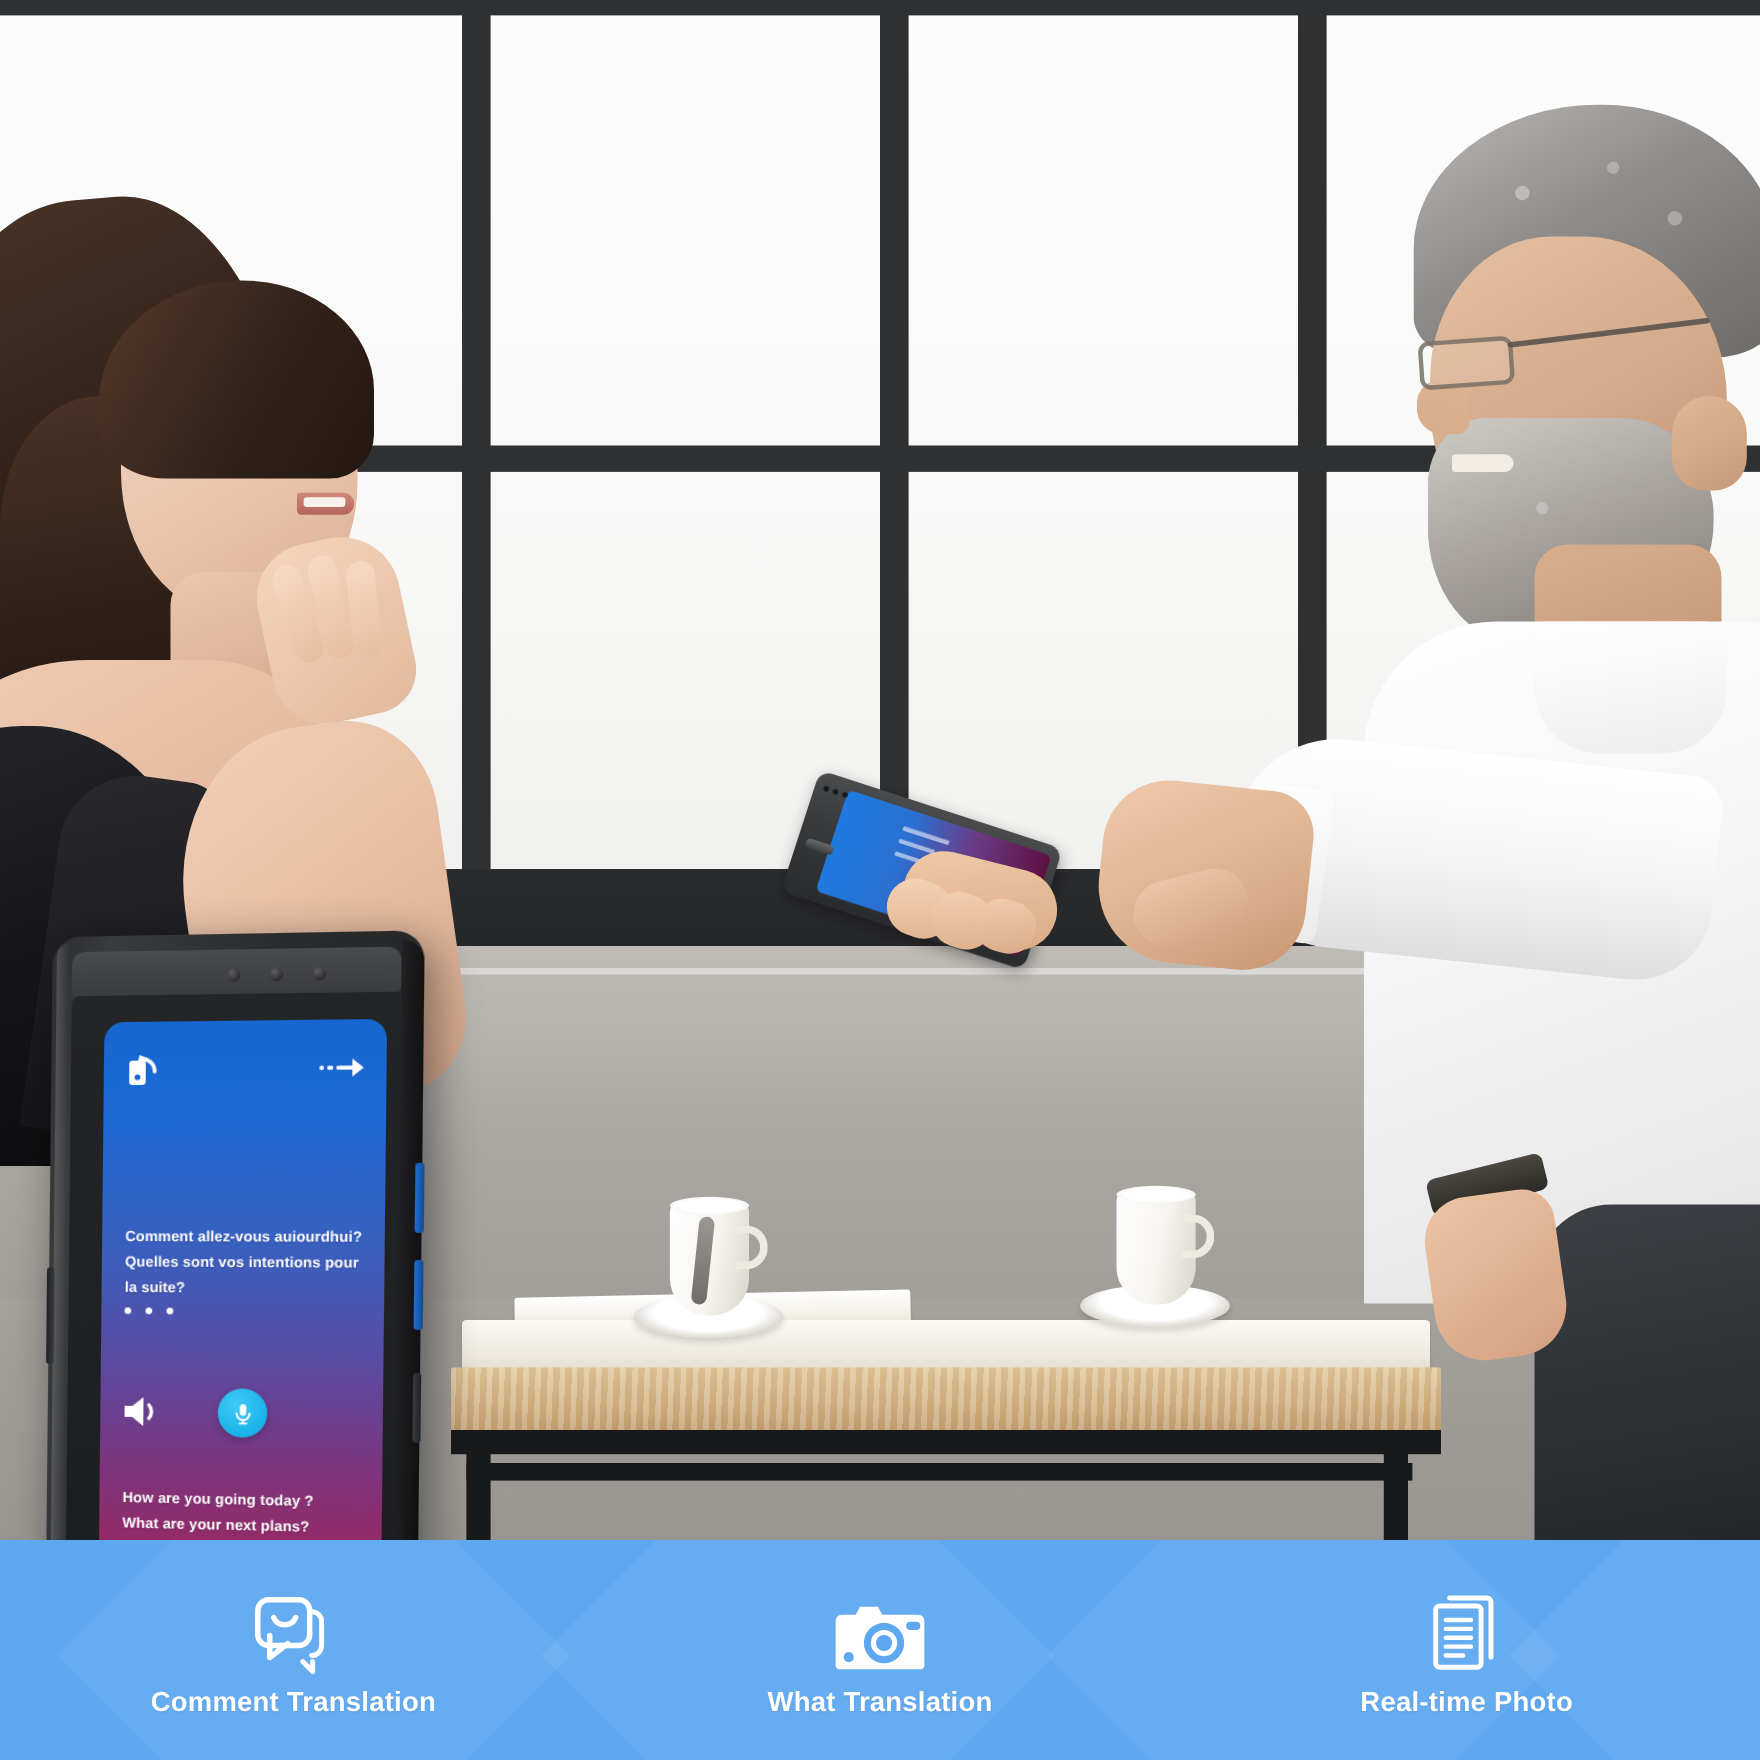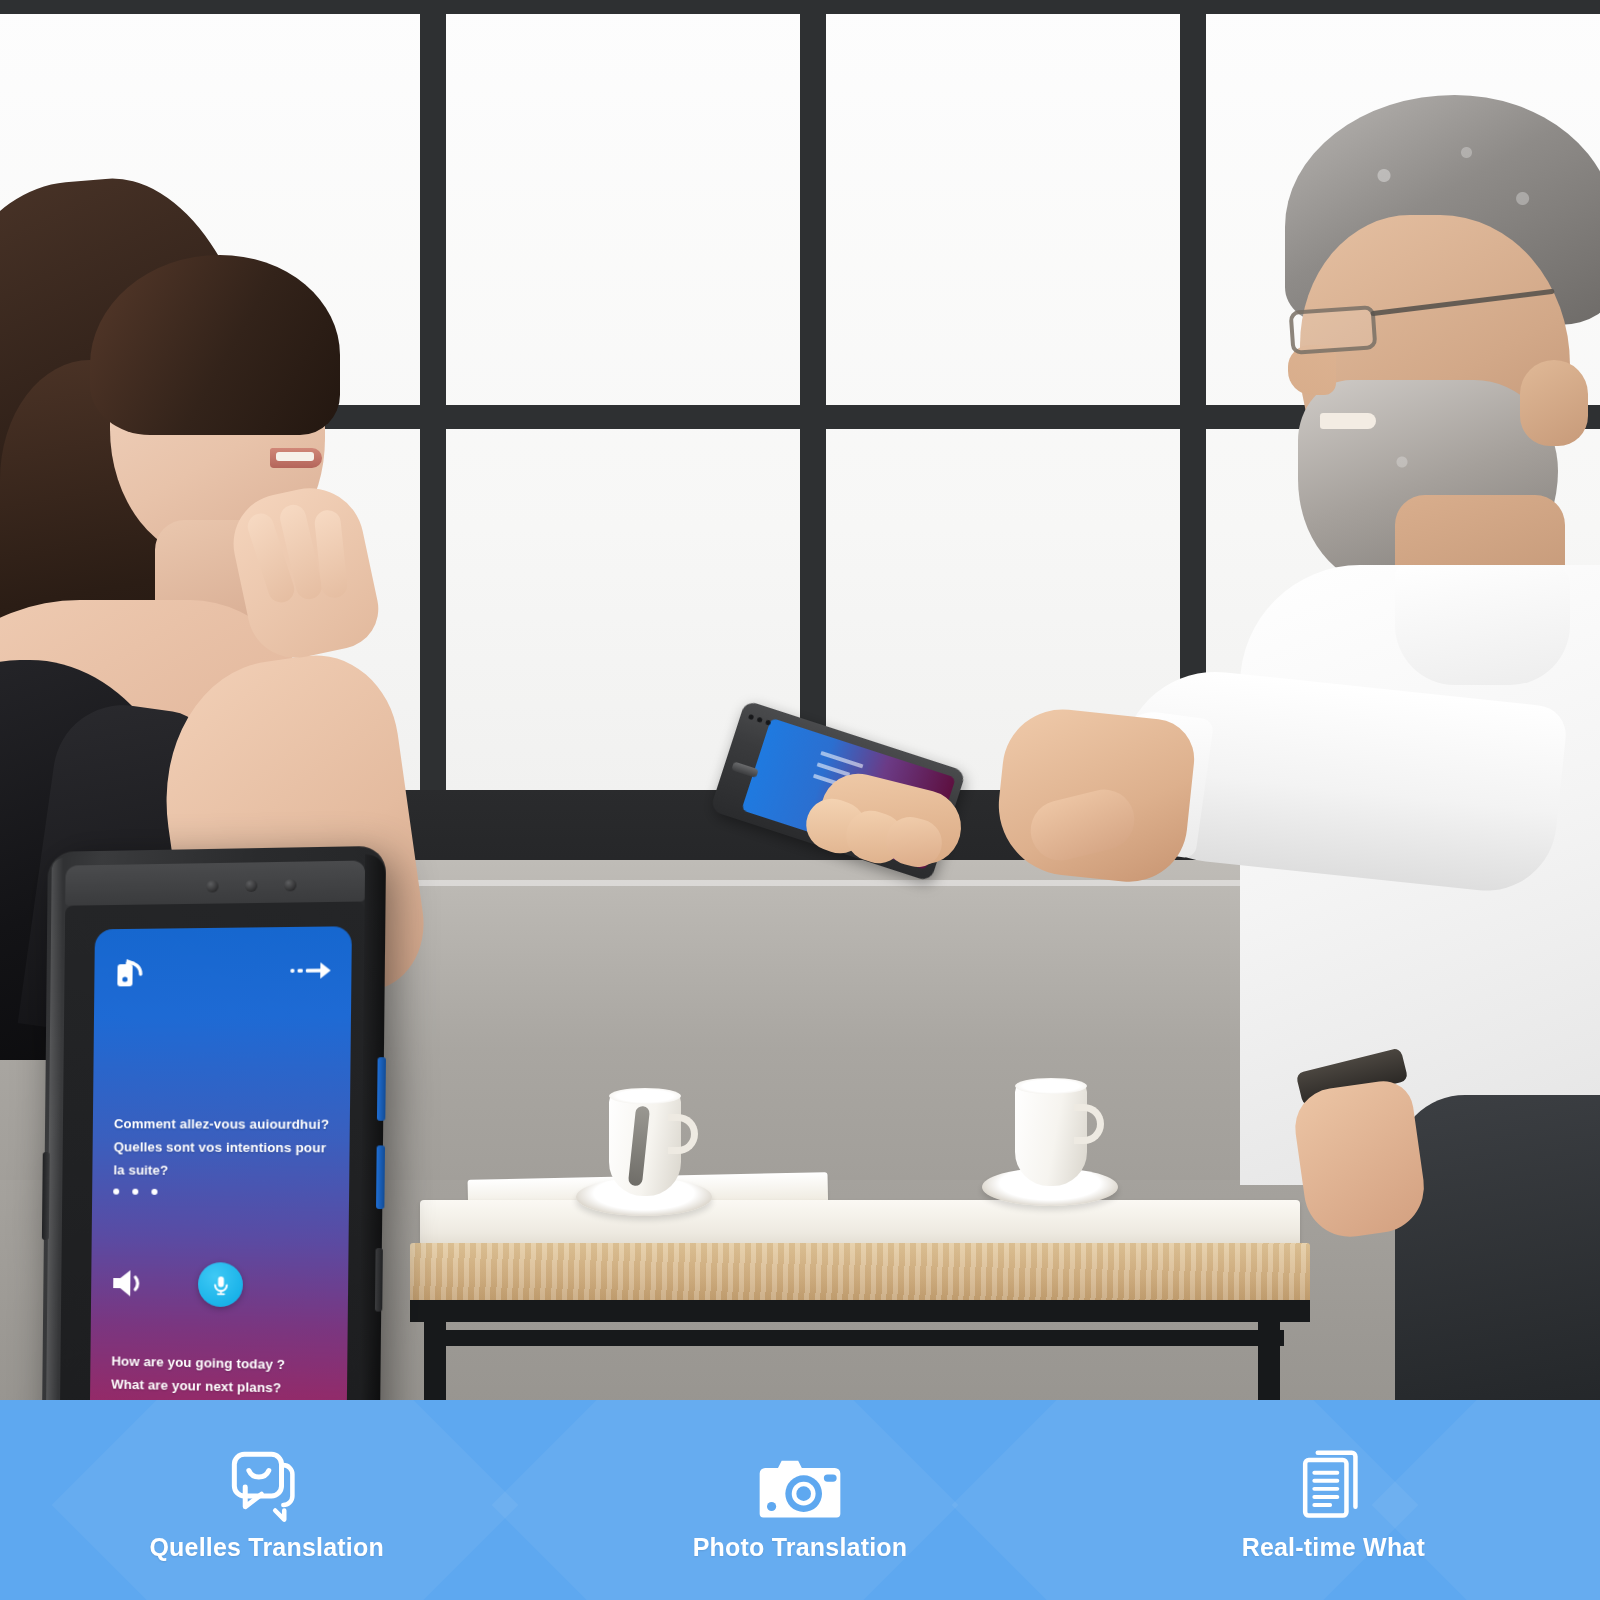--- a/index.html
+++ b/index.html
@@ -709,48 +709,48 @@
       <div class="feature">
         <span class="f-icon">
           <svg viewBox="0 0 92 86" width="84" height="78">
             <path d="M64 20 a10 10 0 0 1 10 10 v24 a10 10 0 0 1 -10 10" stroke="#fff" stroke-width="5" fill="none" stroke-linecap="round"></path>
             <path d="M55 70 l10 10 v-10" stroke="#fff" stroke-width="5" fill="none" stroke-linecap="round" stroke-linejoin="round"></path>
             <rect x="10" y="8" width="52" height="46" rx="11" stroke="#fff" stroke-width="5.5" fill="none"></rect>
             <path d="M22 44 L22 66 L40 52" stroke="#fff" stroke-width="5.5" fill="none" stroke-linejoin="round" stroke-linecap="round"></path>
             <path d="M26 26 a12 12 0 0 0 22 0" stroke="#fff" stroke-width="5.5" fill="none" stroke-linecap="round"></path>
           </svg>
         </span>
-        <span class="feature-label">Quelles Translation</span>
+        <span class="feature-label">Comment Translation</span>
       </div>
 
       <div class="feature">
         <span class="f-icon">
           <svg viewBox="0 0 96 76" width="88" height="70">
             <path d="M4 20 a6 6 0 0 1 6 -6 h14 l4 -8 h18 l4 8 h36 a6 6 0 0 1 6 6 v44 a4 4 0 0 1 -4 4 H8 a4 4 0 0 1 -4 -4 Z" fill="#fff"></path>
             <circle cx="52" cy="42" r="20" fill="#5ea8f0"></circle>
             <circle cx="52" cy="42" r="13" fill="#fff"></circle>
             <circle cx="52" cy="42" r="8" fill="#5ea8f0"></circle>
             <rect x="74" y="21" width="14" height="8" rx="4" fill="#5ea8f0"></rect>
             <circle cx="17" cy="56" r="5" fill="#5ea8f0"></circle>
           </svg>
         </span>
-        <span class="feature-label">Photo Translation</span>
+        <span class="feature-label">What Translation</span>
       </div>
 
       <div class="feature">
         <span class="f-icon">
           <svg viewBox="0 0 78 86" width="70" height="78">
             <path d="M22 6 h38 a4 4 0 0 1 4 4 v56" stroke="#fff" stroke-width="5" fill="none" stroke-linecap="round" stroke-linejoin="round"></path>
             <rect x="8" y="14" width="46" height="62" rx="4" stroke="#fff" stroke-width="5" fill="none"></rect>
             <rect x="16" y="26" width="30" height="4.4" rx="2.2" fill="#fff"></rect>
             <rect x="16" y="35" width="30" height="4.4" rx="2.2" fill="#fff"></rect>
             <rect x="16" y="44" width="30" height="4.4" rx="2.2" fill="#fff"></rect>
             <rect x="16" y="53" width="30" height="4.4" rx="2.2" fill="#fff"></rect>
             <rect x="16" y="62" width="22" height="4.4" rx="2.2" fill="#fff"></rect>
           </svg>
         </span>
-        <span class="feature-label">Real-time What</span>
+        <span class="feature-label">Real-time Photo</span>
       </div>
 
     </div>
   </div>
 
 </div>
 
 </body></html>

